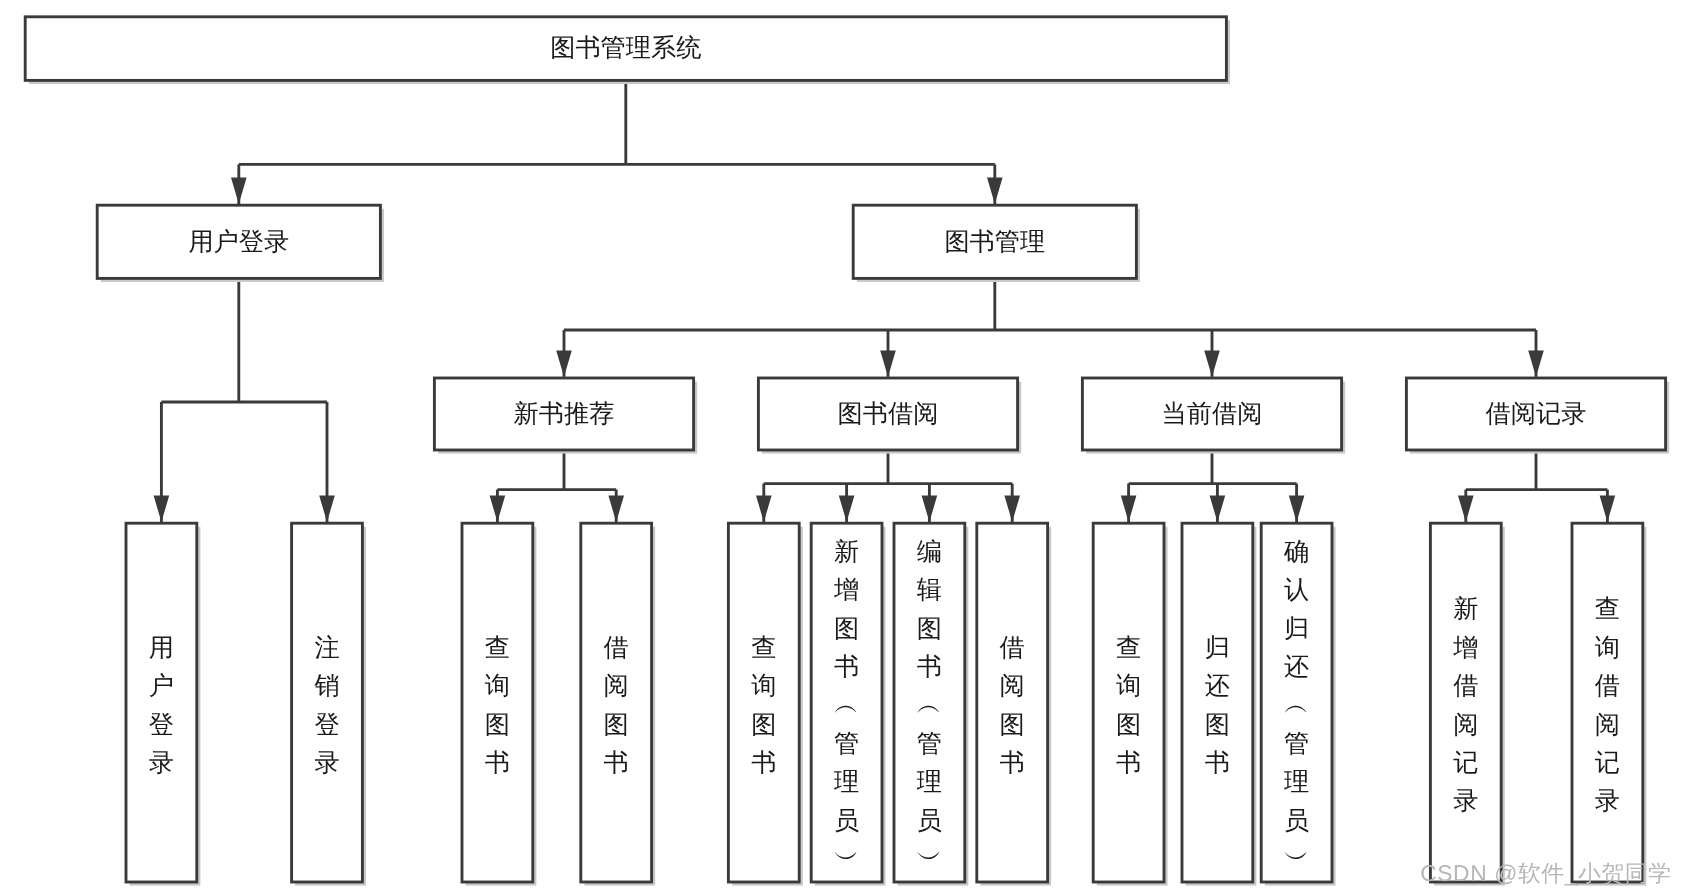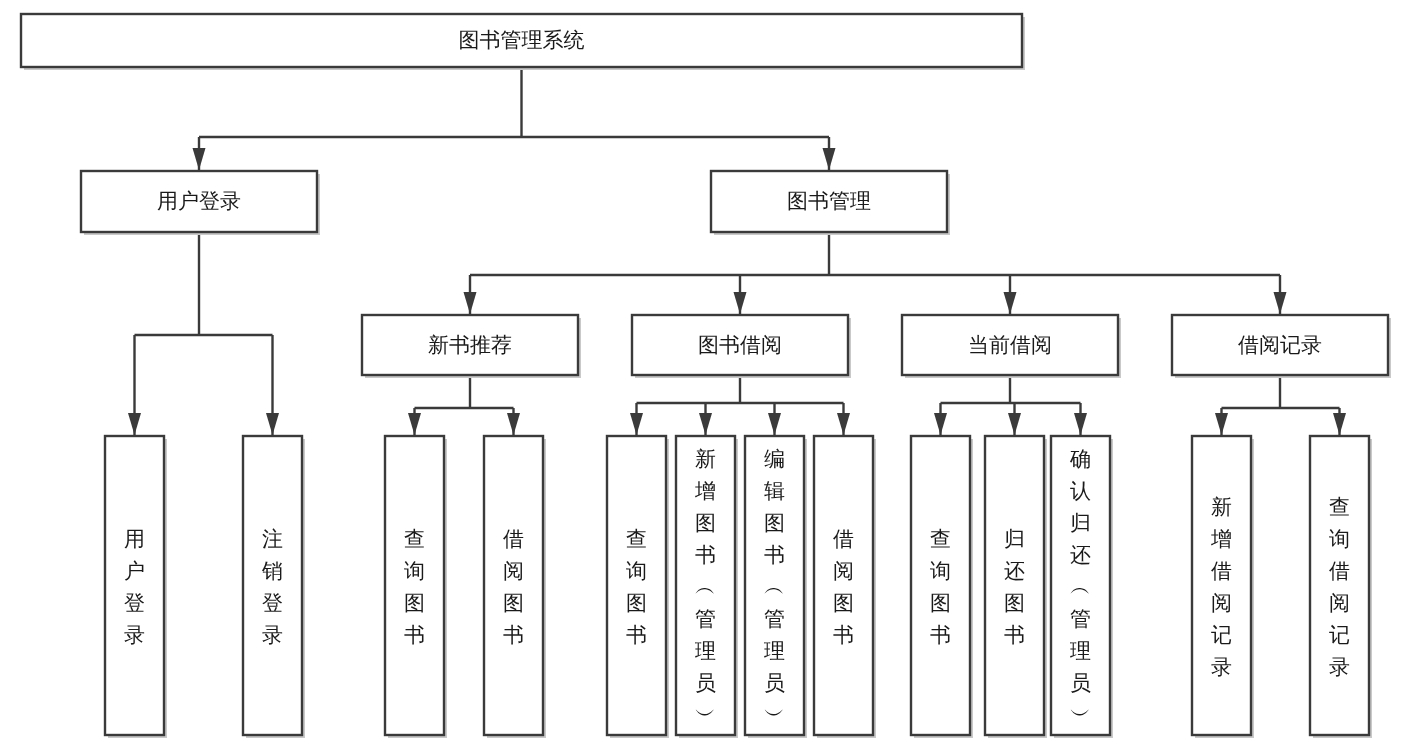--- a/index.html
+++ b/index.html
@@ -241,14 +241,15 @@
           <text x="1221.5" y="514.46" class="node-label-v"><tspan x="1221.5" dy="0">新</tspan><tspan x="1221.5" dy="32">增</tspan><tspan x="1221.5" dy="32">借</tspan><tspan x="1221.5" dy="32">阅</tspan><tspan x="1221.5" dy="32">记</tspan><tspan x="1221.5" dy="32">录</tspan></text>
         </g>
         <g>
           <rect x="1313" y="439" width="59" height="299" class="node-shadow"></rect>
           <rect x="1310" y="436" width="59" height="299" class="node-box"></rect>
           <text x="1339.5" y="514.46" class="node-label-v"><tspan x="1339.5" dy="0">查</tspan><tspan x="1339.5" dy="32">询</tspan><tspan x="1339.5" dy="32">借</tspan><tspan x="1339.5" dy="32">阅</tspan><tspan x="1339.5" dy="32">记</tspan><tspan x="1339.5" dy="32">录</tspan></text>
         </g>
       </g>
   </svg>
 
+  <div class="watermark">CSDN @软件_小贺同学</div>
 
 </div>
 
 </body></html>

